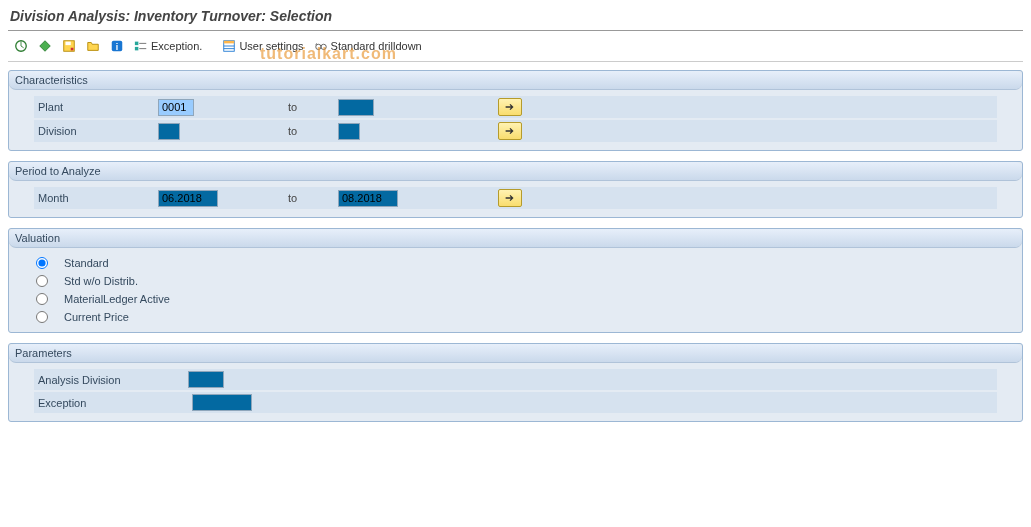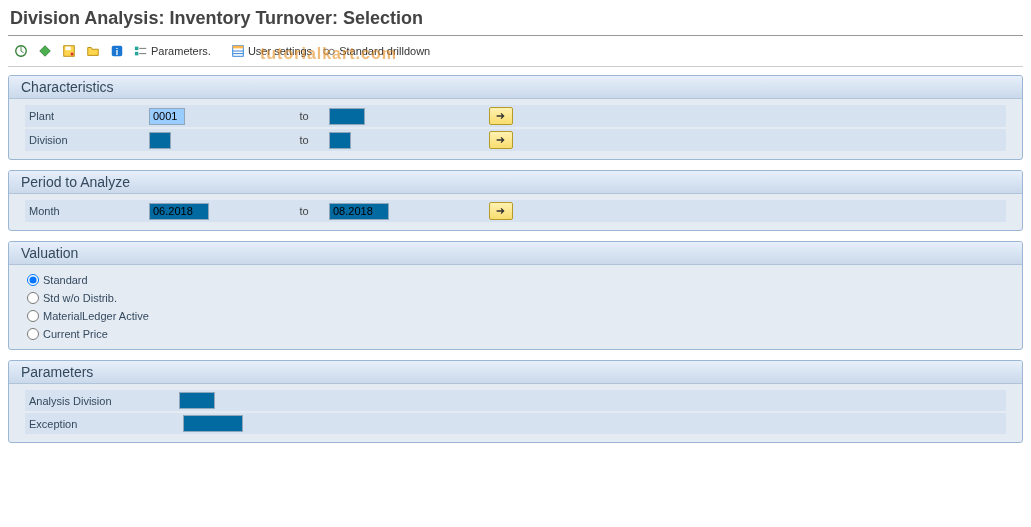--- a/index.html
+++ b/index.html
@@ -5,22 +5,23 @@
     * { box-sizing: border-box; margin: 0; padding: 0; }
     body {
       font-family: Arial, sans-serif;
       font-size: 11px;
       background: #fff;
       color: #333;
       padding: 4px 8px;
       position: relative;
     }
     .title-bar {
-      font-size: 18px;
+      font-size: 14px;
       font-weight: bold;
+      font-style: italic;
       color: #444;
       border-bottom: 1px solid #999;
       padding: 4px 2px 6px;
       margin-bottom: 2px;
     }
     .toolbar {
       display: flex;
       align-items: center;
       gap: 2px;
       padding: 4px 2px 6px;
@@ -38,39 +39,40 @@
     .icon { display: inline-flex; width: 14px; height: 14px; }
     .group {
       border: 1px solid #9cb7d4;
       border-radius: 3px;
       margin-bottom: 10px;
       background: #e4ebf3;
       overflow: hidden;
     }
     .group-header {
       background: linear-gradient(#e7effa, #cad9eb);
-      padding: 3px 12px;
-      font-size: 14px;
+      padding: 3px 6px;
+      font-size: 11px;
       color: #34495e;
       border-bottom: 1px solid #b0c3d9;
-    }
-    .group-body { padding: 6px 16px; }
+      border-radius: 7px;
+    }
+    .group-body { padding: 6px 25px; }
     .row {
       display: flex;
       align-items: center;
       background: #d6e2ef;
       padding: 2px 4px;
       margin-bottom: 2px;
     }
     .label {
       width: 120px;
       color: #34495e;
     }
     .col-from { width: 130px; }
-    .col-to-lbl { width: 50px; text-align: center; color: #444; }
+    .col-to-lbl { width: 50px; text-align: left; color: #444; }
     .col-to { width: 160px; }
     .col-arrow { width: 40px; }
     input[type="text"] {
       border: 1px solid #8fa6bb;
       background: #0369a1;
       font-family: Arial, sans-serif;
       font-size: 11px;
       height: 17px;
       padding: 1px 3px;
     }
@@ -82,21 +84,21 @@
       align-items: center;
       justify-content: center;
       width: 24px; height: 18px;
       background: linear-gradient(#fff2b2, #f9dd6e);
       border: 1px solid #b59b2c;
       border-radius: 2px;
     }
     .radio-row {
       display: flex;
       align-items: center;
-      gap: 4px;
+      gap: 16px;
       padding: 3px 2px;
       color: #34495e;
     }
     input[type="radio"] {
       width: 12px; height: 12px;
     }
     .watermark {
       position: absolute;
       top: 45px;
       left: 260px;
@@ -157,21 +159,21 @@
   </span>
   <span class="tb-btn">
     <span class="icon">
       <svg viewBox="0 0 16 16">
           <rect x="1" y="3" width="4" height="4" fill="#26a69a"></rect>
           <rect x="1" y="9" width="4" height="4" fill="#26a69a"></rect>
           <line x1="6" y1="5" x2="14" y2="5" stroke="#666"></line>
           <line x1="6" y1="11" x2="14" y2="11" stroke="#666"></line>
         </svg>
     </span>
-    <span>Parameters.</span>
+    <span>Exception.</span>
   </span>
   <span class="tb-sep"></span>
   <span class="tb-btn">
     <span class="icon">
       <svg viewBox="0 0 16 16">
           <rect x="2" y="2" width="12" height="12" fill="#fff" stroke="#1976d2"></rect>
           <rect x="2" y="2" width="12" height="3" fill="#ffb74d"></rect>
           <line x1="2" y1="8" x2="14" y2="8" stroke="#1976d2"></line>
           <line x1="2" y1="11" x2="14" y2="11" stroke="#1976d2"></line>
         </svg>

